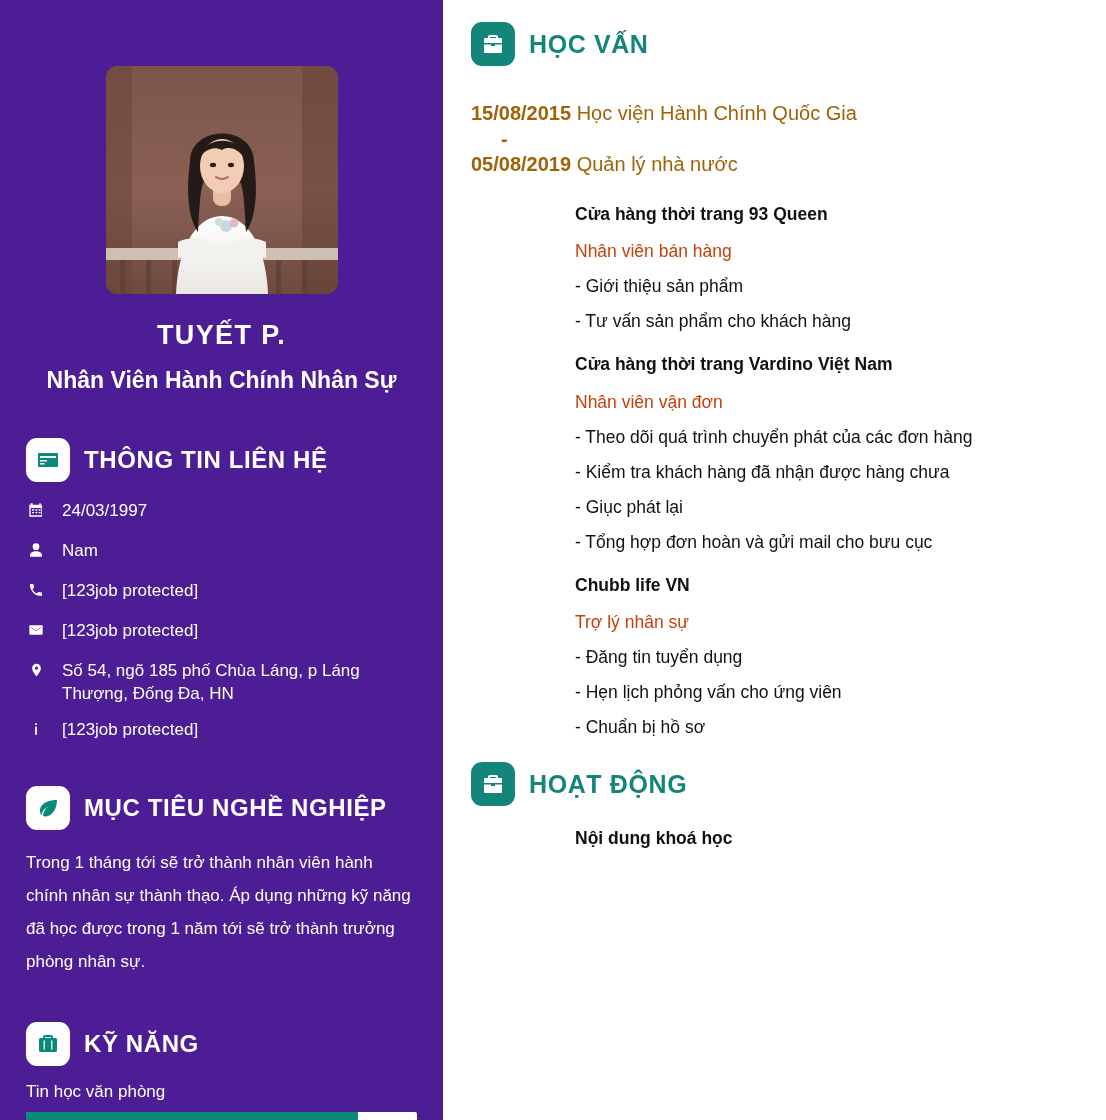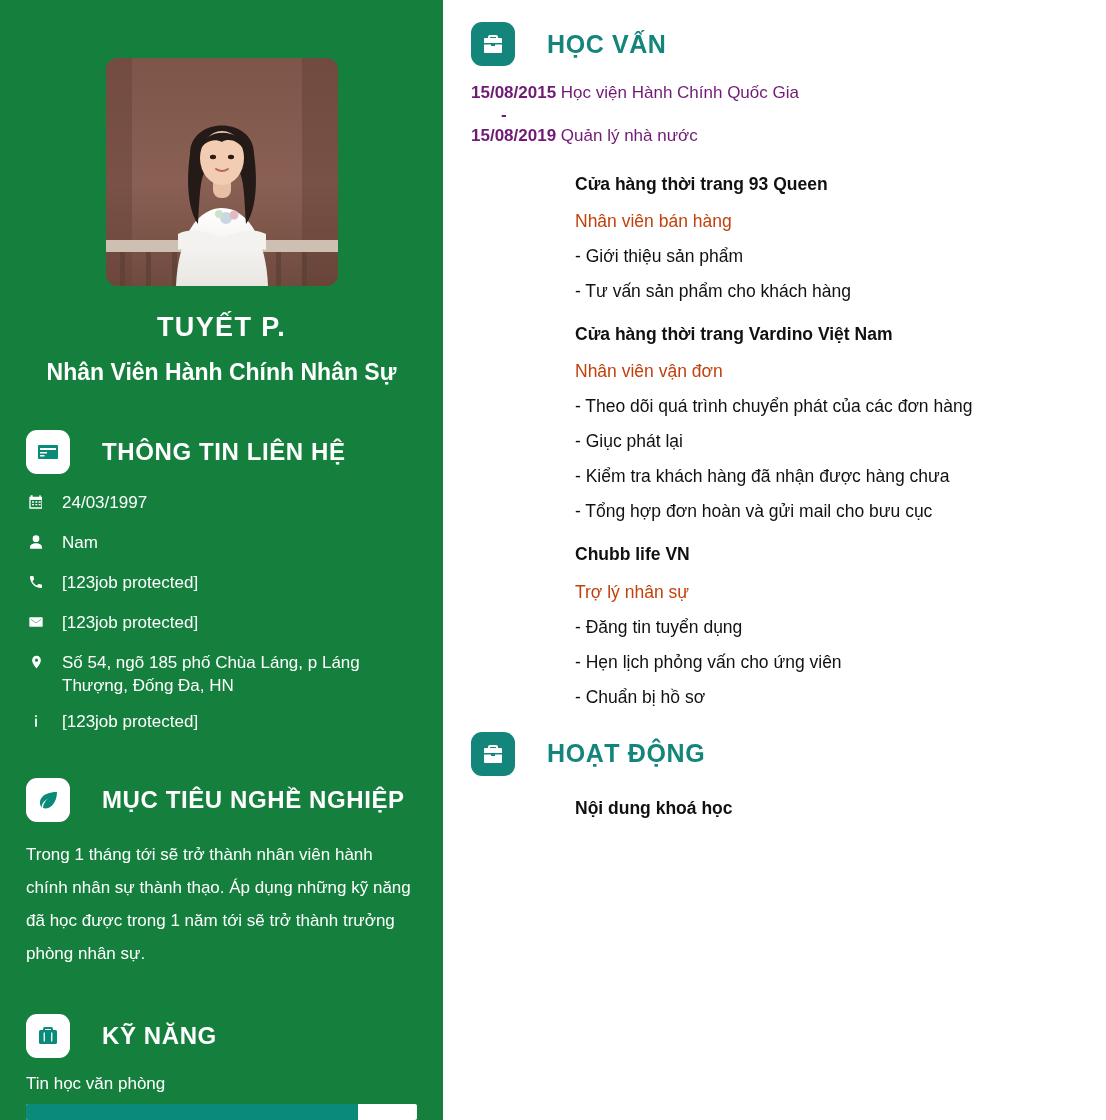--- a/index.html
+++ b/index.html
@@ -7,23 +7,23 @@
   body {
     font-family:"Liberation Sans", sans-serif;
     background:#ffffff;
     overflow:hidden;
   }
   .cv { position:relative; width:1106px; height:1120px; display:flex; background:#fff; }
 
   
   .sidebar {
     width:443px;
-    background:#15803d;
+    background:#4c1d95;
     color:#ffffff;
-    padding:0 26px;
+    padding:8px 26px;
     flex:0 0 443px;
     position:relative;
     overflow:hidden;
   }
 
   .photo-wrap { padding-top:58px; display:flex; justify-content:center; }
   .photo {
     width:232px; height:228px;
     border-radius:12px;
     overflow:hidden;
@@ -41,21 +41,21 @@
     color:#ffffff;
   }
   .person-title {
     text-align:center;
     font-size:23px;
     font-weight:bold;
     margin-top:16px;
     color:#ffffff;
   }
 
-  .sec-head { display:flex; align-items:center; gap:32px; }
+  .sec-head { display:flex; align-items:center; gap:14px; }
   .sec-head.left { margin-top:44px; }
   .icon-box {
     width:44px; height:44px;
     border-radius:11px;
     display:flex; align-items:center; justify-content:center;
     flex:0 0 44px;
   }
   .icon-box.white { background:#ffffff; }
   .icon-box.white svg { fill:#0a8a78; }
   .icon-box.green { background:#13857a; }
@@ -102,21 +102,21 @@
     padding:22px 8px 0 28px;
     position:relative;
     overflow:hidden;
   }
   .sec-head.right { margin-bottom:4px; }
   .sec-title-green {
     font-size:25px; font-weight:bold; letter-spacing:0.6px; color:#13857a;
   }
   .sec-head.right.spaced { margin-top:34px; }
 
-  .edu-block { margin-top:14px; font-size:17px; line-height:1.55; color:#701a75; }
+  .edu-block { margin-top:32px; font-size:20px; line-height:1.55; color:#a16207; }
   .edu-line { }
   .edu-date { font-weight:bold; }
   .edu-dash { font-weight:bold; padding-left:30px; display:block; line-height:1.0; }
 
   .job { margin-top:20px; padding-left:104px; }
   .job-first { margin-top:22px; }
   .job-company {
     font-size:17.5px; font-weight:bold; color:#111; line-height:1.45;
     margin-bottom:14px;
   }
@@ -290,39 +290,39 @@
       <span class="sec-title-green">HỌC VẤN</span>
     </div>
 
     <div class="edu-block">
       <div class="edu-line">
         <span class="edu-date">15/08/2015</span>
         <span>Học viện Hành Chính Quốc Gia</span>
       </div>
       <span class="edu-dash">-</span>
       <div class="edu-line">
-        <span class="edu-date">15/08/2019</span>
+        <span class="edu-date">05/08/2019</span>
         <span>Quản lý nhà nước</span>
       </div>
     </div>
 
 
     <div class="job job-first">
       <div class="job-company">Cửa hàng thời trang 93 Queen</div>
       <div class="job-role">Nhân viên bán hàng</div>
       <div class="job-bullet">- Giới thiệu sản phẩm</div>
       <div class="job-bullet">- Tư vấn sản phẩm cho khách hàng</div>
     </div>
 
     <div class="job">
       <div class="job-company" style="max-width:320px">Cửa hàng thời trang Vardino Việt Nam</div>
       <div class="job-role">Nhân viên vận đơn</div>
       <div class="job-bullet">- Theo dõi quá trình chuyển phát của các đơn hàng</div>
+      <div class="job-bullet">- Kiểm tra khách hàng đã nhận được hàng chưa</div>
       <div class="job-bullet">- Giục phát lại</div>
-      <div class="job-bullet">- Kiểm tra khách hàng đã nhận được hàng chưa</div>
       <div class="job-bullet">- Tổng hợp đơn hoàn và gửi mail cho bưu cục</div>
     </div>
 
     <div class="job">
       <div class="job-company">Chubb life VN</div>
       <div class="job-role">Trợ lý nhân sự</div>
       <div class="job-bullet">- Đăng tin tuyển dụng</div>
       <div class="job-bullet">- Hẹn lịch phỏng vấn cho ứng viên</div>
       <div class="job-bullet">- Chuẩn bị hồ sơ</div>
     </div>

